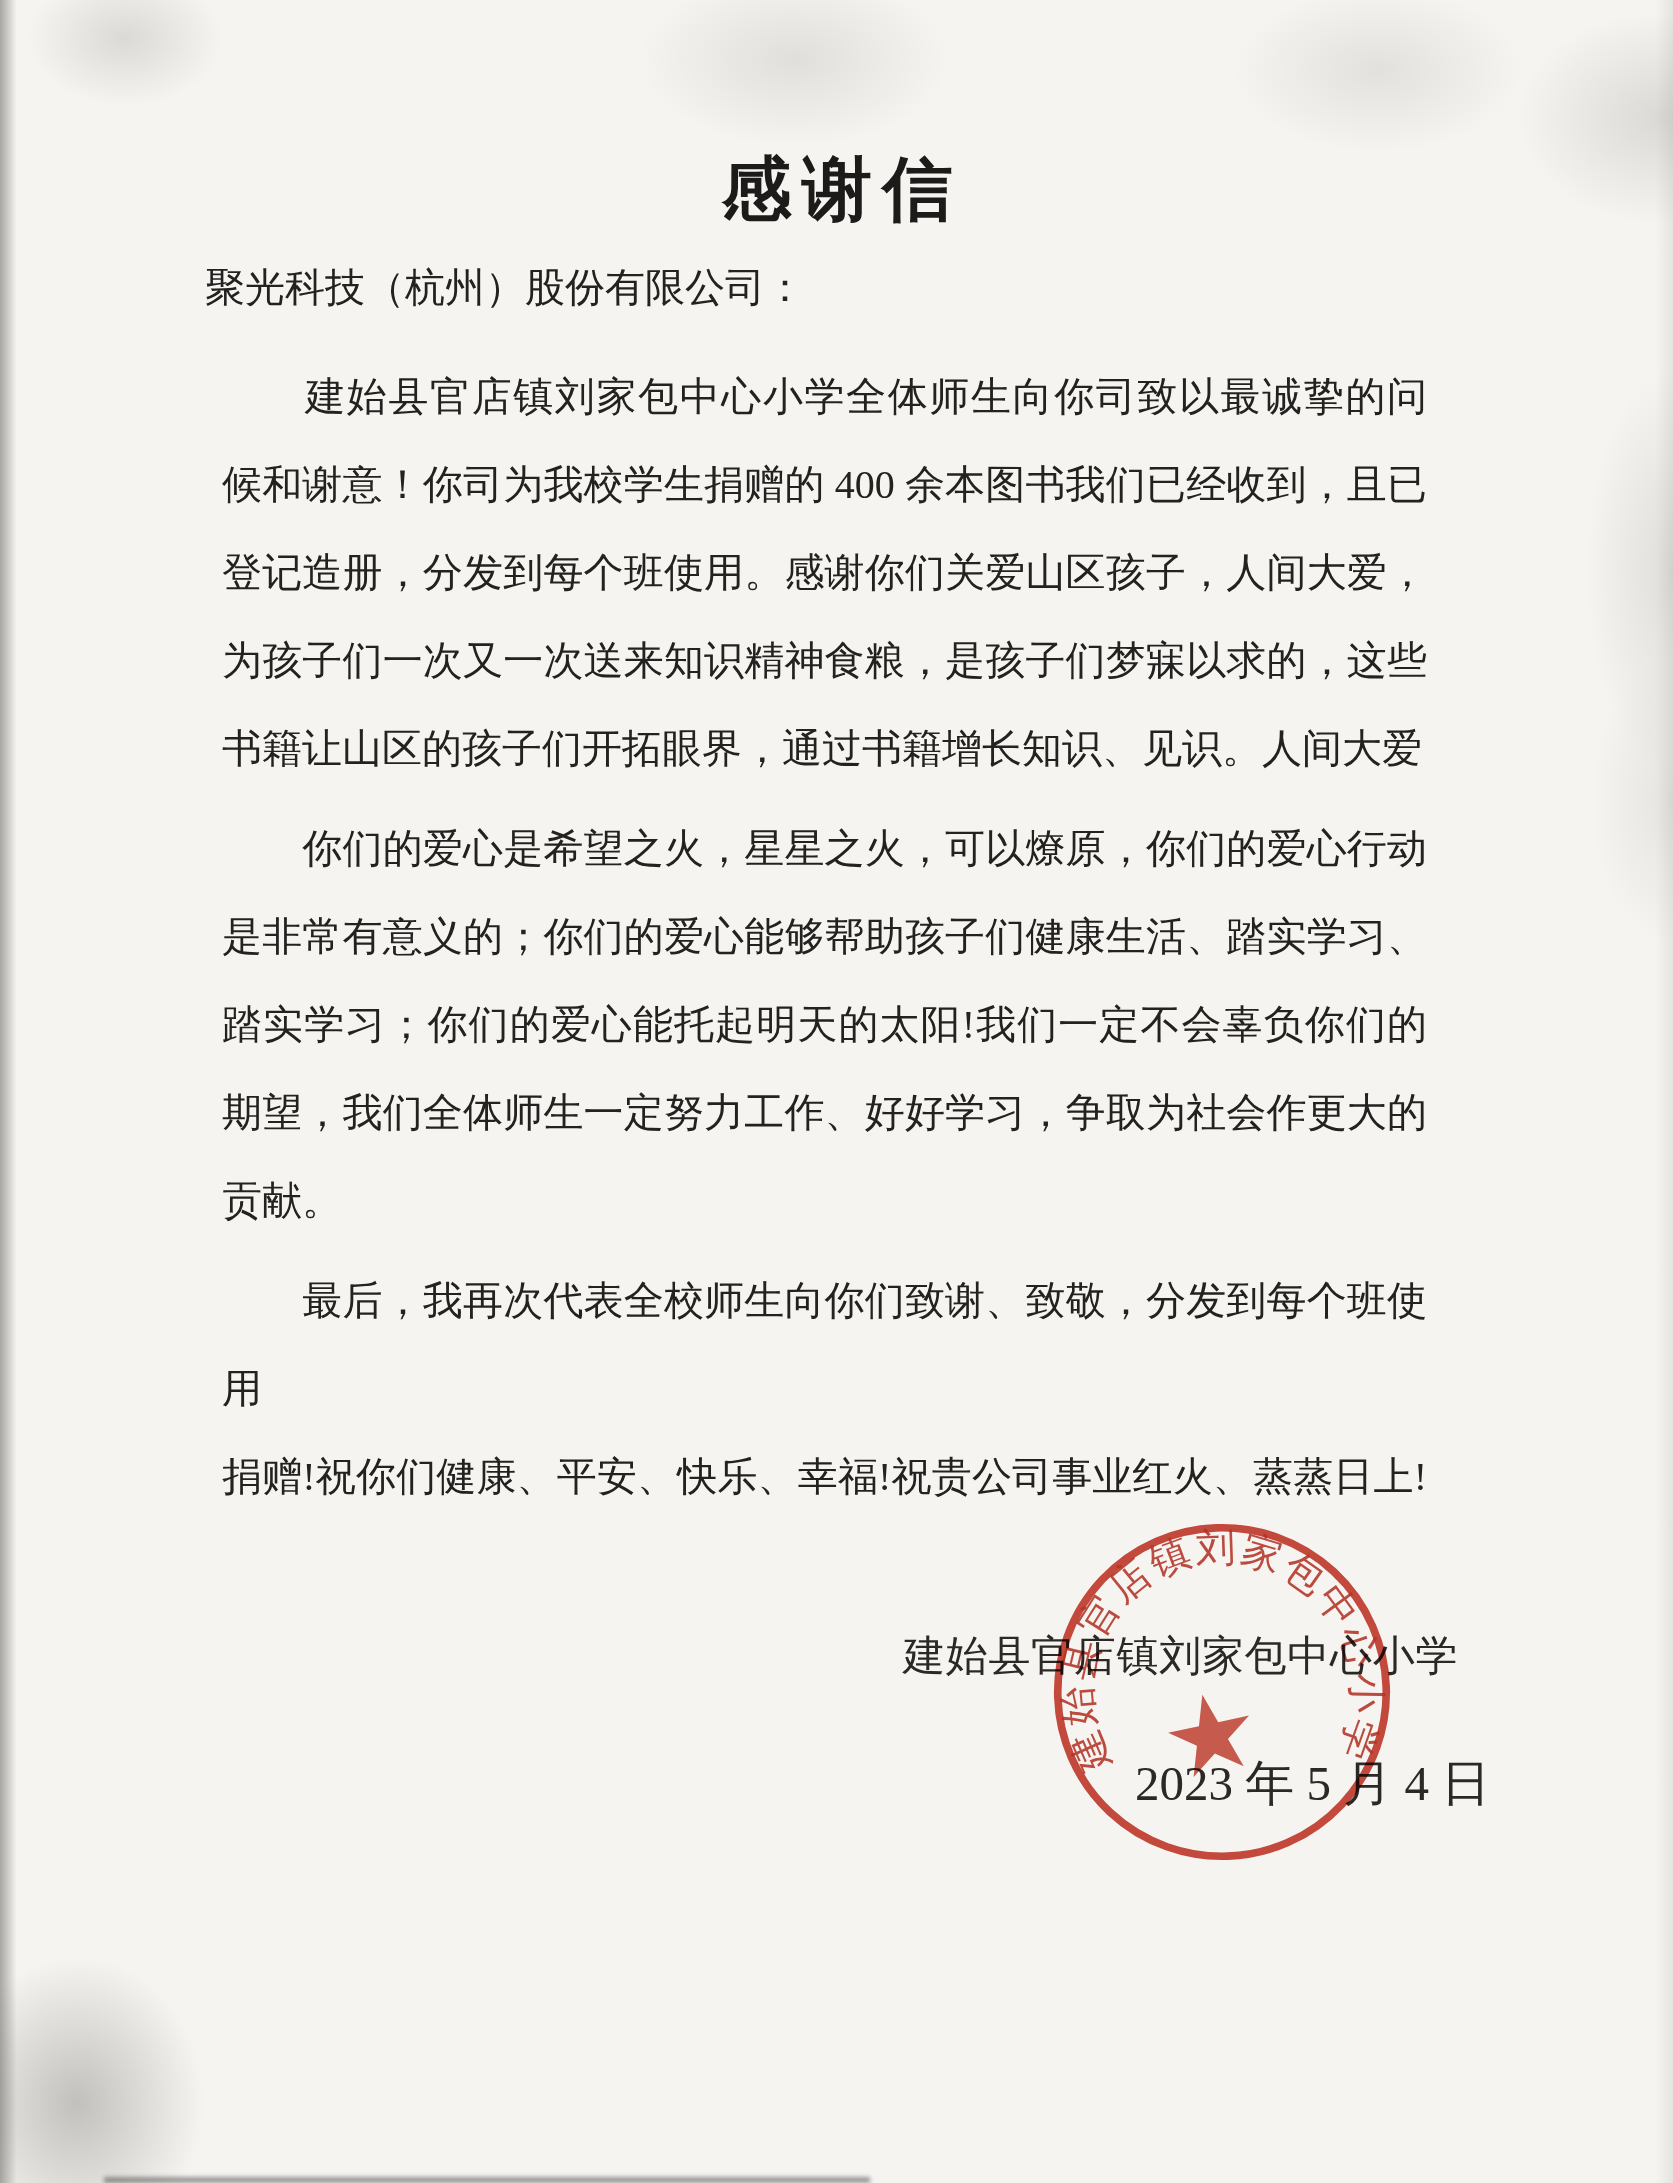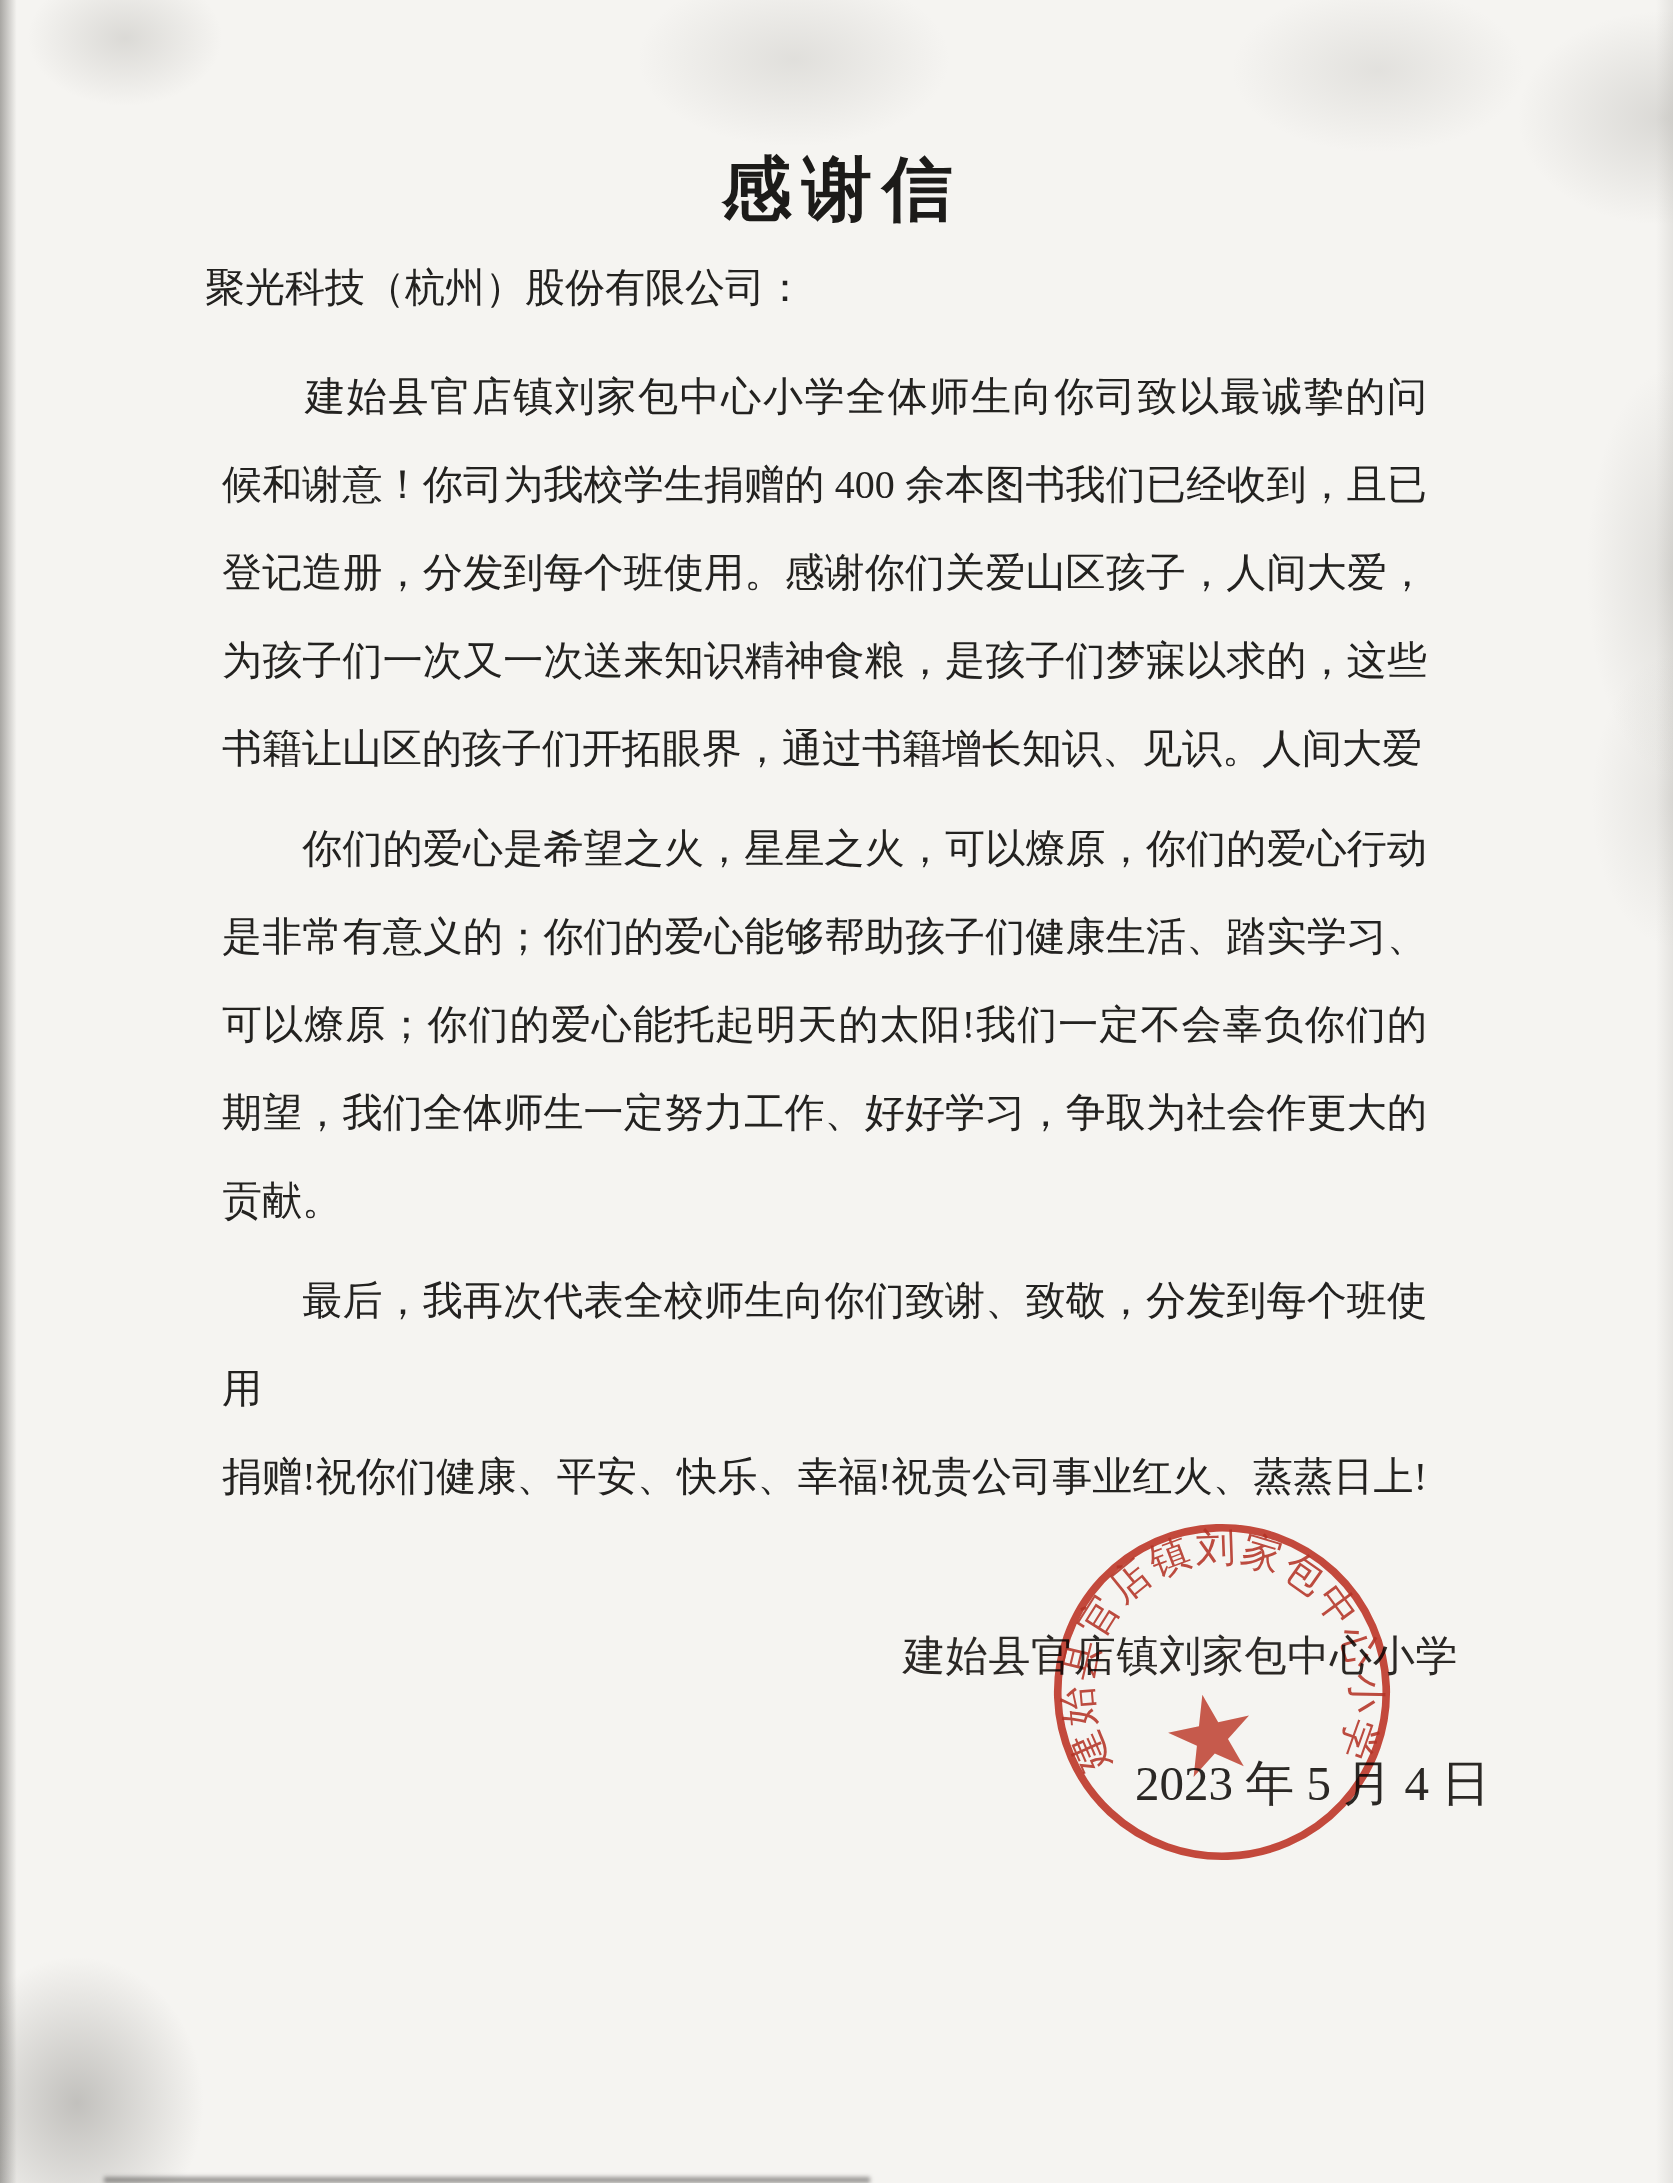--- a/index.html
+++ b/index.html
@@ -81,21 +81,21 @@
     <div class="para">
         <div class="line">　　建始县官店镇刘家包中心小学全体师生向你司致以最诚挚的问</div>
         <div class="line">候和谢意！你司为我校学生捐赠的 400 余本图书我们已经收到，且已</div>
         <div class="line">登记造册，分发到每个班使用。感谢你们关爱山区孩子，人间大爱，</div>
         <div class="line">为孩子们一次又一次送来知识精神食粮，是孩子们梦寐以求的，这些</div>
         <div class="line">书籍让山区的孩子们开拓眼界，通过书籍增长知识、见识。人间大爱</div>
       </div>
     <div class="para">
         <div class="line">　　你们的爱心是希望之火，星星之火，可以燎原，你们的爱心行动</div>
         <div class="line">是非常有意义的；你们的爱心能够帮助孩子们健康生活、踏实学习、</div>
-        <div class="line">可以燎原；你们的爱心能托起明天的太阳!我们一定不会辜负你们的</div>
+        <div class="line">踏实学习；你们的爱心能托起明天的太阳!我们一定不会辜负你们的</div>
         <div class="line">期望，我们全体师生一定努力工作、好好学习，争取为社会作更大的</div>
         <div class="line">贡献。</div>
       </div>
     <div class="para">
         <div class="line">　　最后，我再次代表全校师生向你们致谢、致敬，分发到每个班使用</div>
         <div class="line">捐赠!祝你们健康、平安、快乐、幸福!祝贵公司事业红火、蒸蒸日上!</div>
       </div>
   </div>
 
   <div class="signature">建始县官店镇刘家包中心小学</div>

